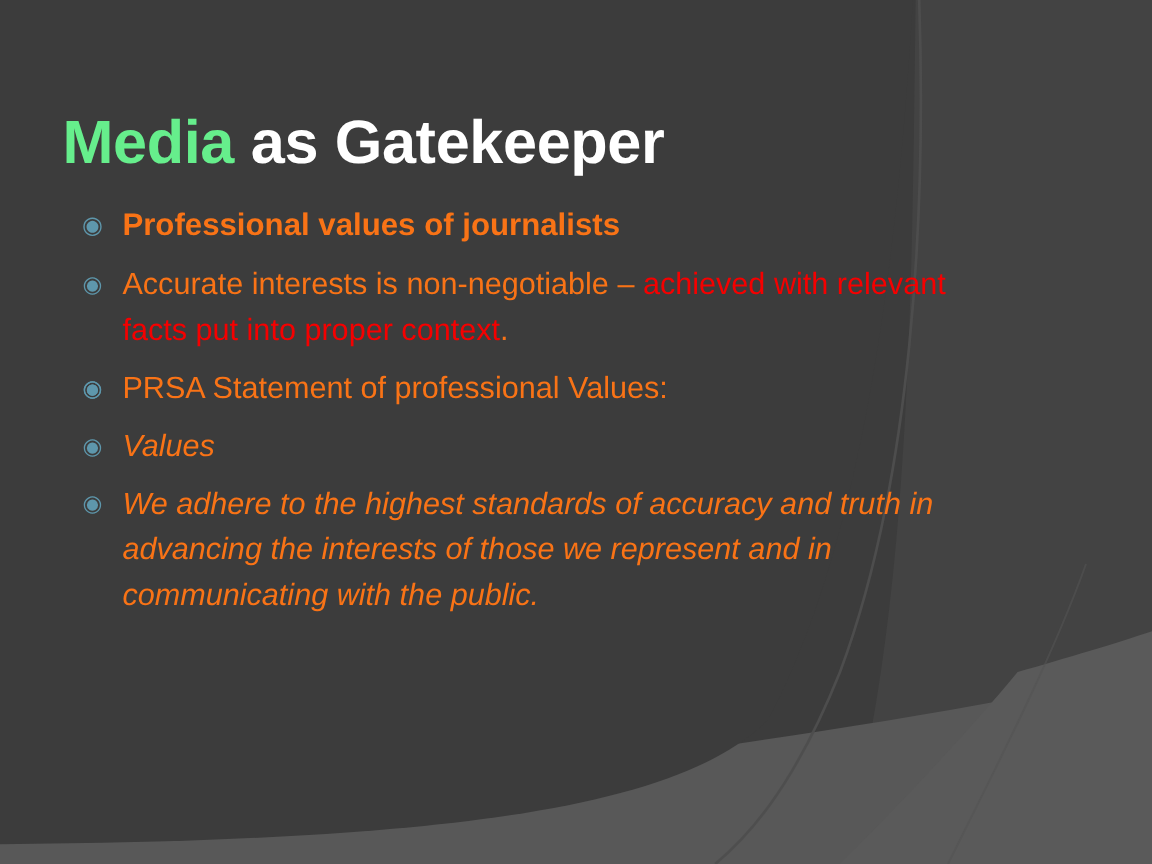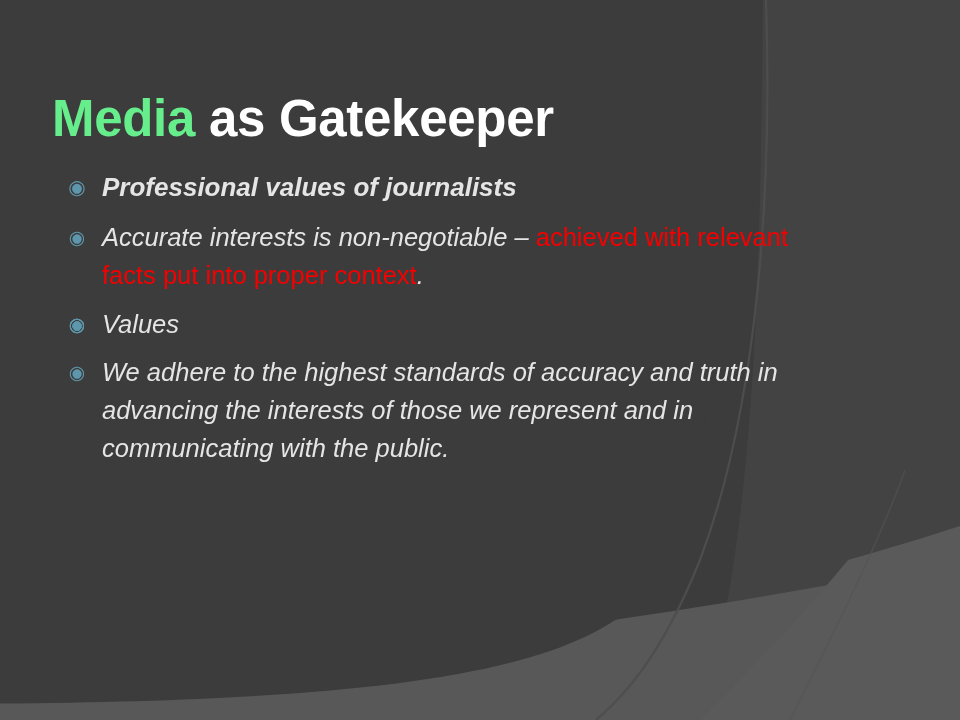--- a/index.html
+++ b/index.html
@@ -98,21 +98,21 @@
     font-size: 20px;
   }
   .bullet-row.is-italic {
     font-style: italic;
   }
   .bullet-row.tight {
     margin-bottom: 10px;
   }
 
   .txt-red { color: #f50000; }
-  .txt-white { color: #e5e5e5; font-style: italic; }
+  .txt-white { color: #f97316; }
 </style>
 </head>
 <body>
 
 <div class="slide">
 
   <div class="bg-layer">
     <svg viewBox="0 0 960 720" xmlns="http://www.w3.org/2000/svg" aria-hidden="true">
       <defs>
         <clipPath id="slideClip">
@@ -153,20 +153,21 @@
         <span class="bullet-mark">◉</span>
         <span class="bullet-text"><span class="txt-white">Accurate interests is non-negotiable – </span><span class="txt-red">achieved with relevant facts put into proper context</span><span class="txt-white">.</span></span>
       </li>
 
       <li class="bullet-row">
         <span class="bullet-mark">◉</span>
       </li>
 
       <li class="bullet-row tight">
         <span class="bullet-mark">◉</span>
+        <span class="bullet-text"><span class="txt-white">PRSA Statement of professional Values:</span></span>
       </li>
 
       <li class="bullet-row is-italic tight">
         <span class="bullet-mark">◉</span>
         <span class="bullet-text"><span class="txt-white">Values</span></span>
       </li>
 
       <li class="bullet-row is-italic">
         <span class="bullet-mark">◉</span>
         <span class="bullet-text"><span class="txt-white">We adhere to the highest standards of accuracy and truth in advancing the interests of those we represent and in communicating with the public.</span></span>

